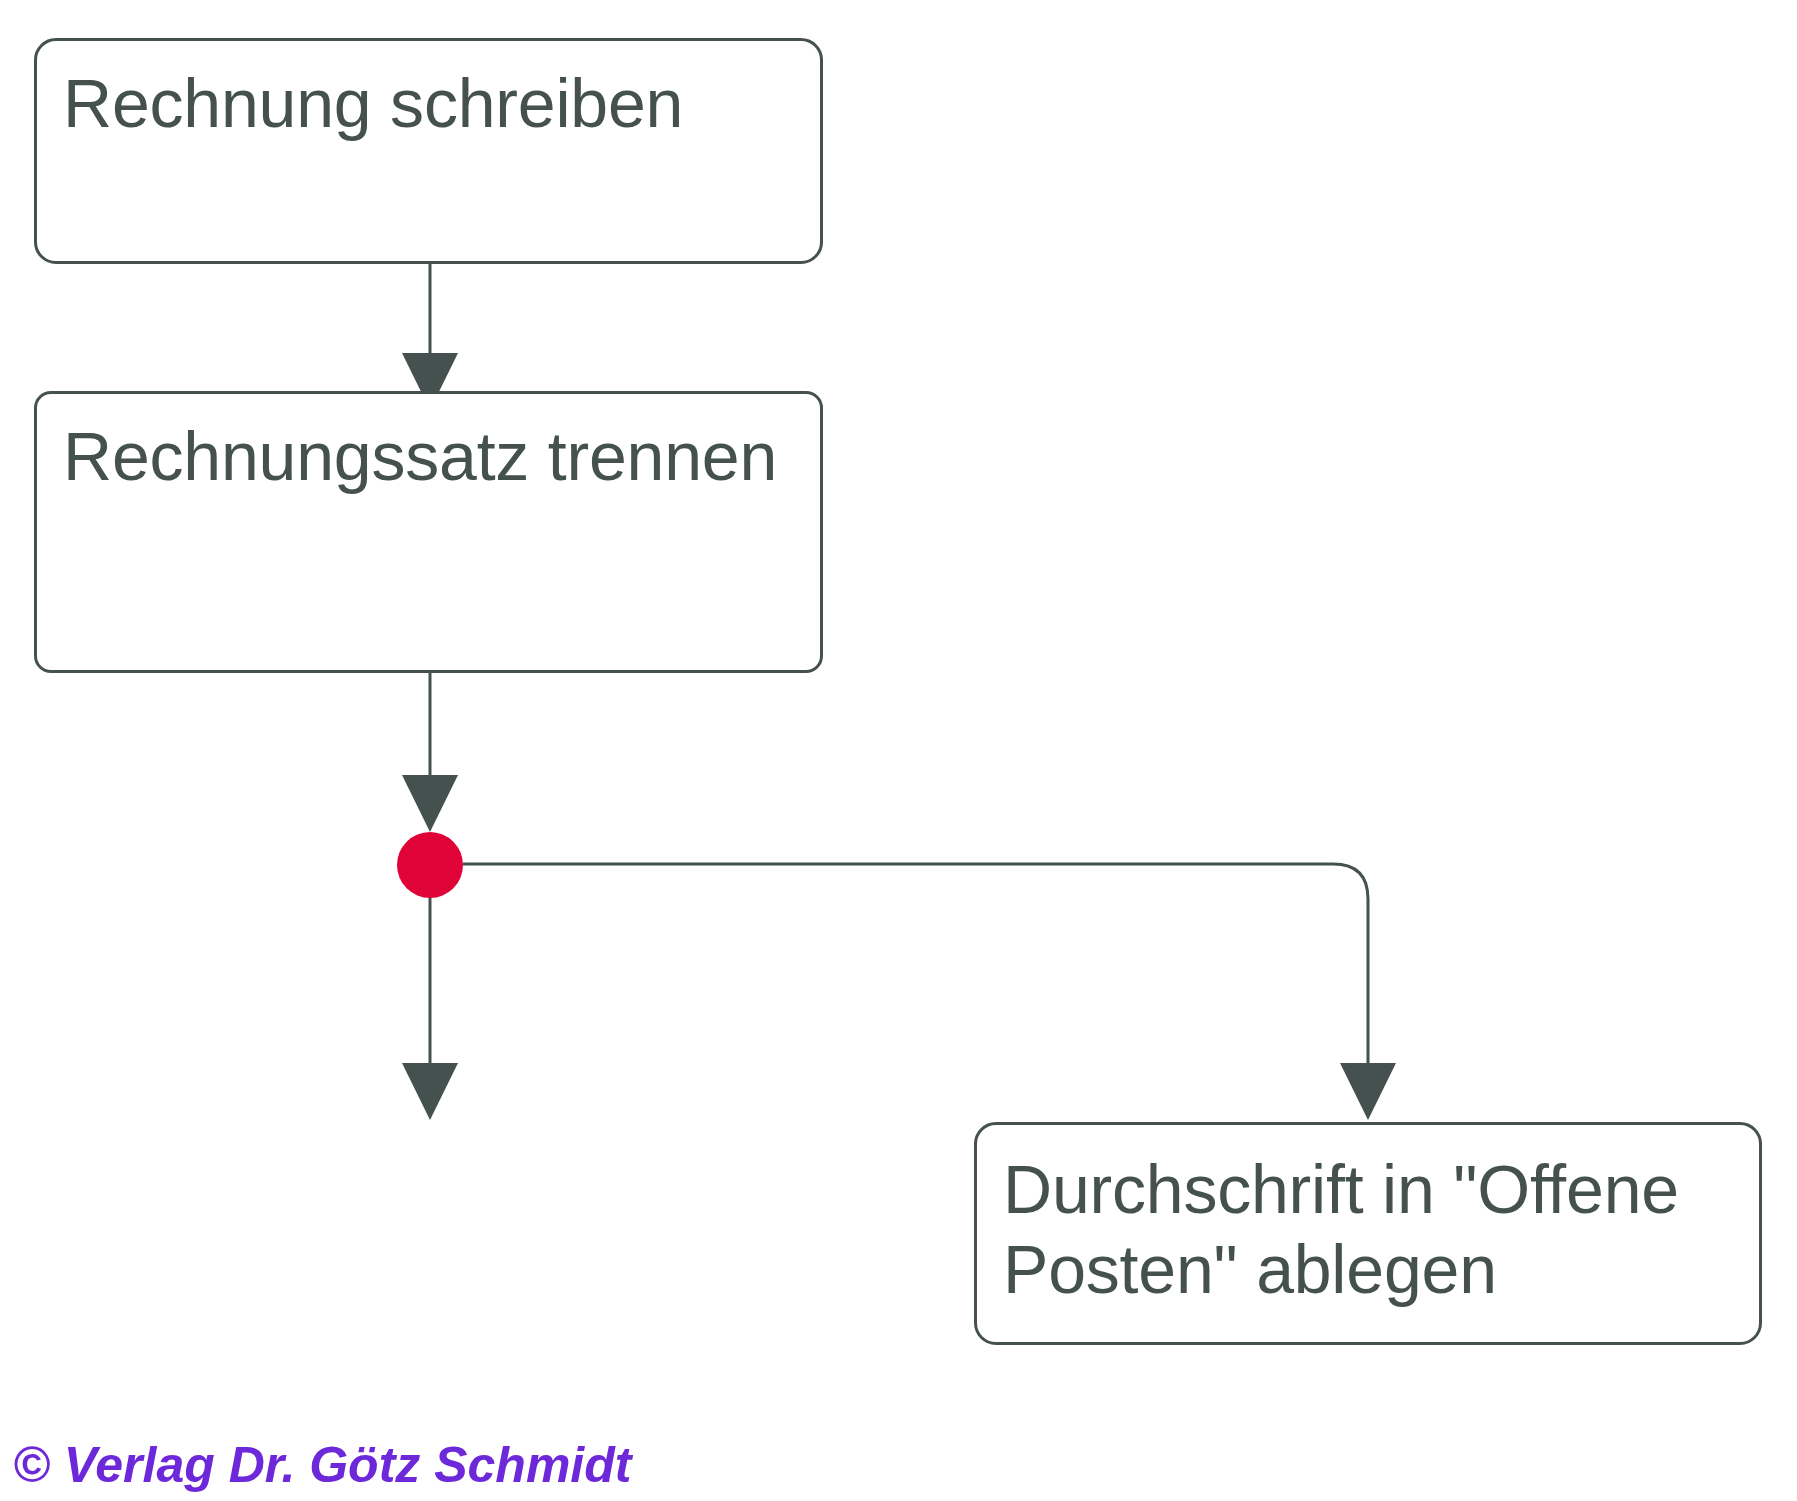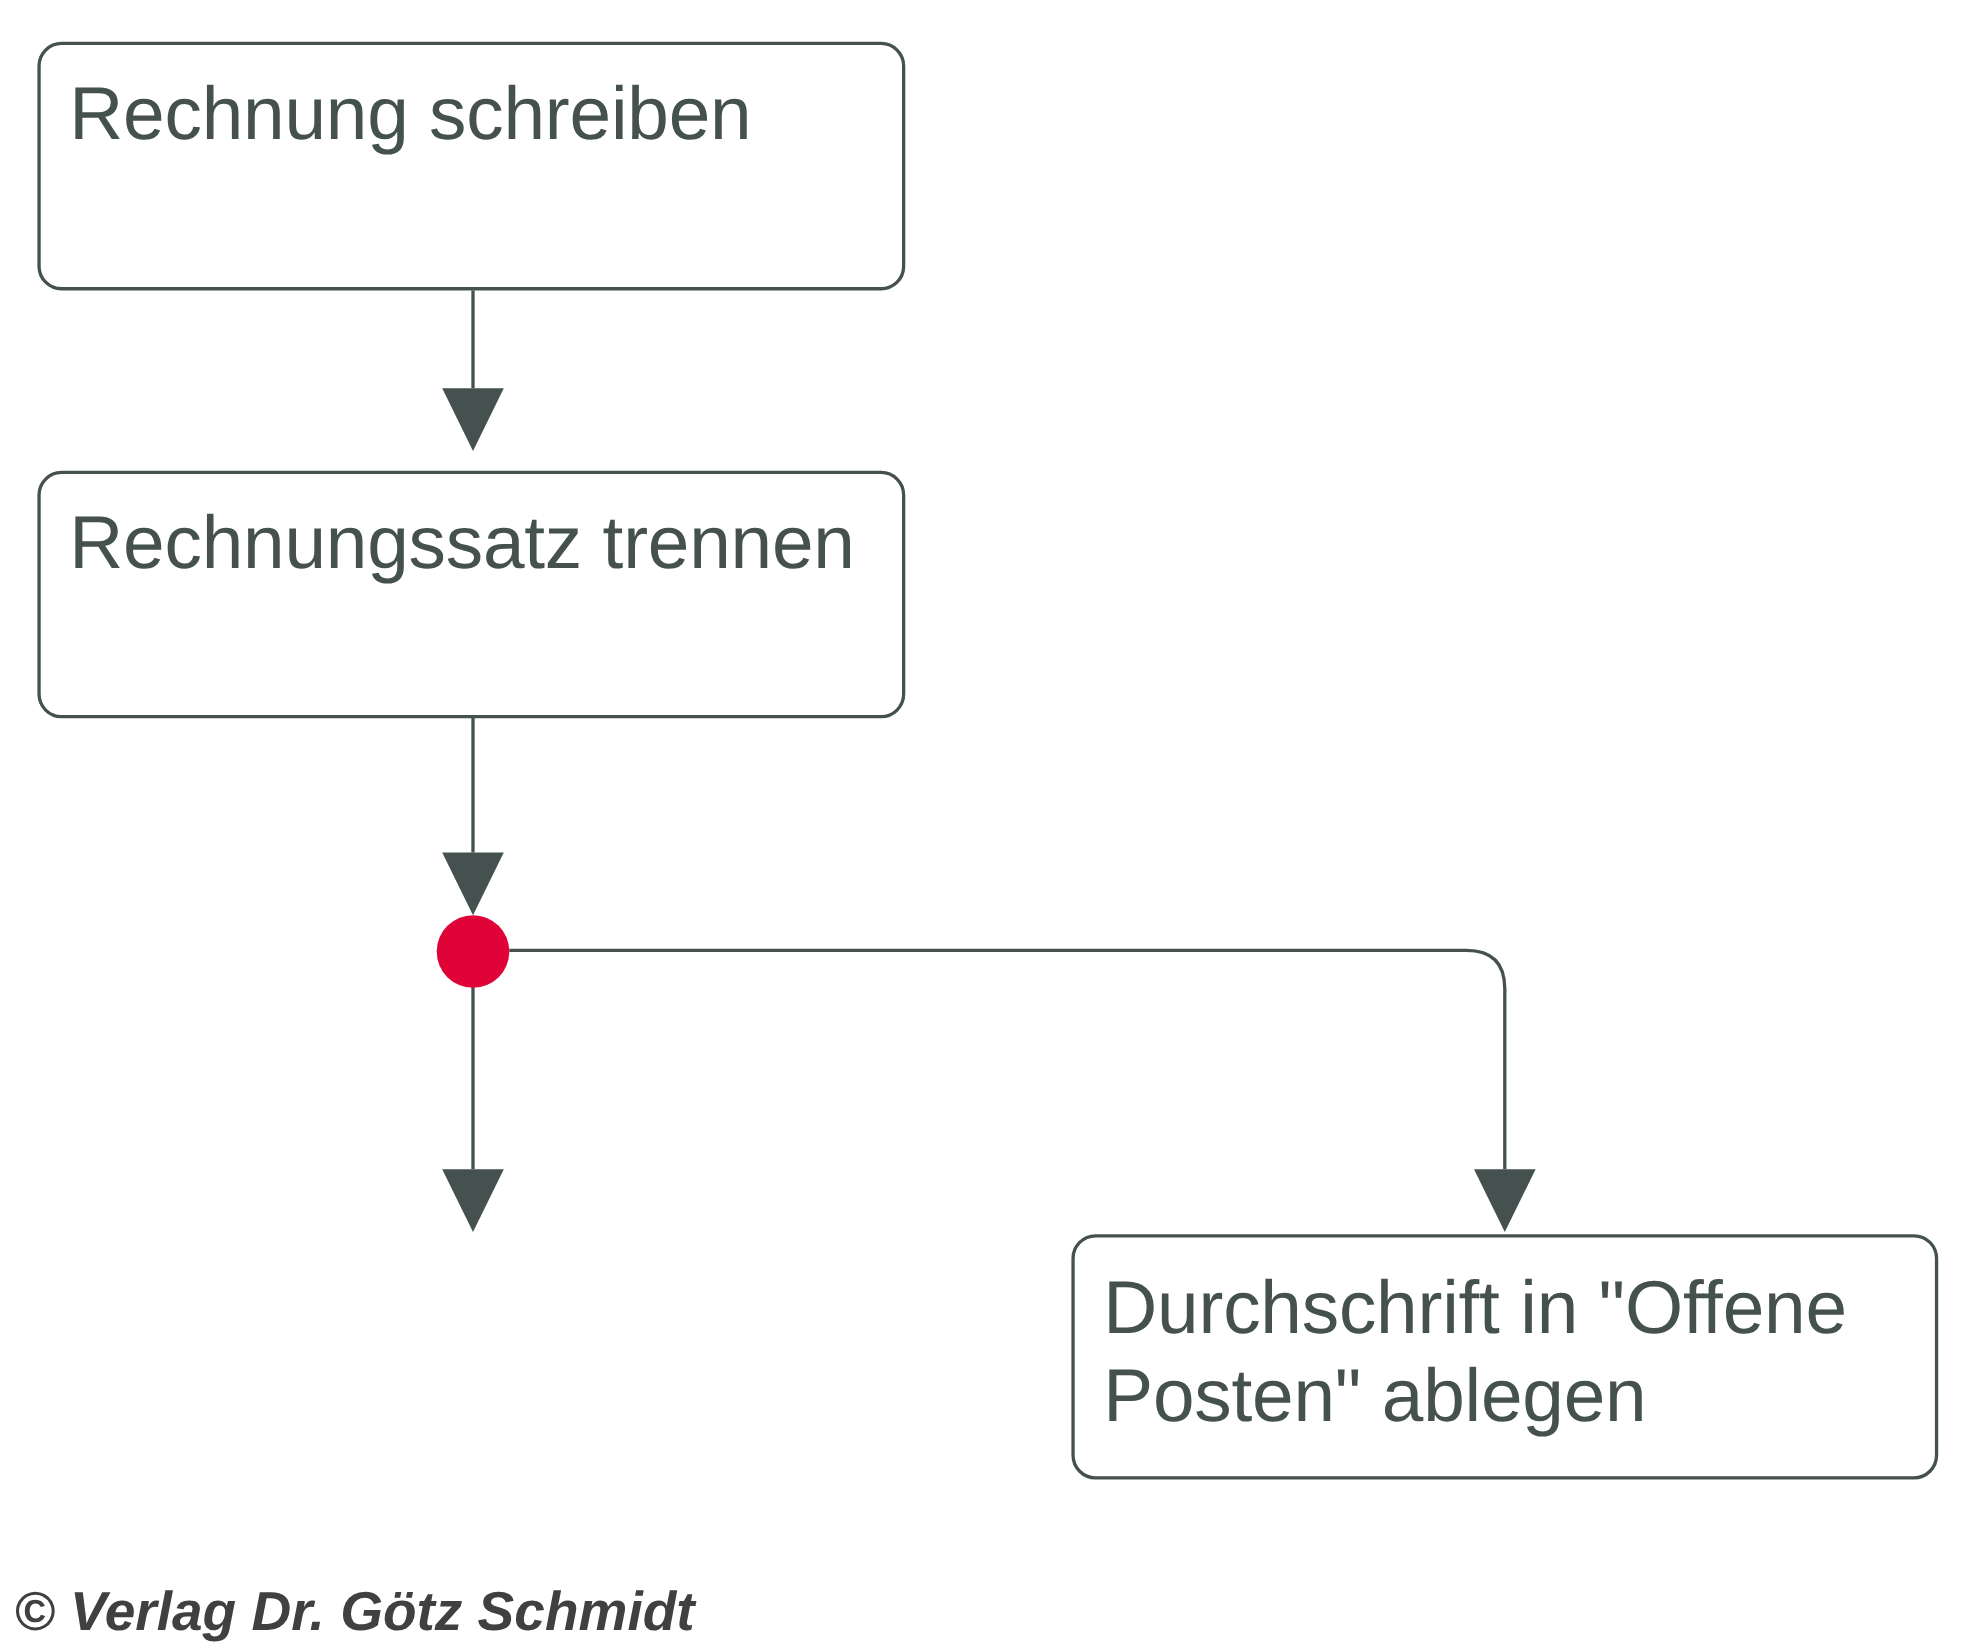--- a/index.html
+++ b/index.html
@@ -42,34 +42,34 @@
     top: 16px;
     right: 18px;
     color: #45514F;
     font-family: "Liberation Sans", sans-serif;
     font-size: 68px;
     line-height: 1.18;
     letter-spacing: -0.2px;
     white-space: pre-line;
   }
   #node-1 { left: 34px;  top: 38px;   width: 789px; height: 226px; }
-  #node-2 { left: 34px;  top: 428px;  width: 789px; height: 225px; }
+  #node-2 { left: 34px;  top: 391px;  width: 789px; height: 282px; border-radius: 17px; }
   #node-3 { left: 34px;  top: 1122px; width: 789px; height: 223px; }
   #node-4 { left: 974px; top: 1122px; width: 788px; height: 223px; }
 
   #node-1 .node-label { top: 22px; }
   #node-2 .node-label { top: 22px; }
   #node-3 .node-label { top: 24px; }
   #node-4 .node-label { top: 24px; }
 
   .footer-credit {
     position: absolute;
     left: 13px;
     top: 1438px;
-    color: #404040;
+    color: #6d28d9;
     font-family: "Liberation Sans", sans-serif;
     font-style: italic;
     font-weight: bold;
     font-size: 50px;
     line-height: 1.1;
     white-space: nowrap;
   }
 </style>
 </head>
 <body>

